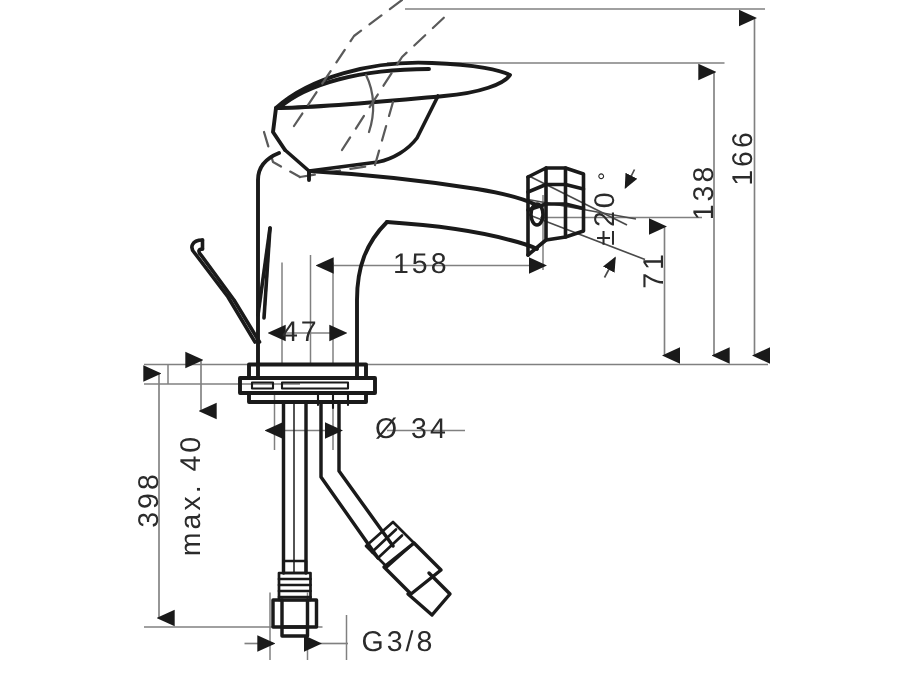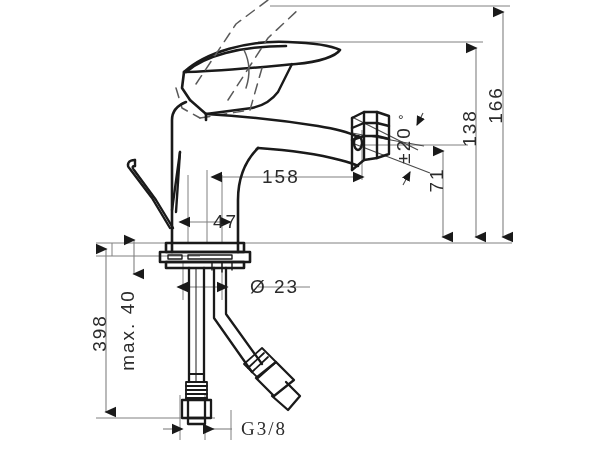--- a/index.html
+++ b/index.html
@@ -205,19 +205,19 @@
 
   <div class="dimtext vert" style="left:404px; top:145px; transform:rotate(-90deg) translate(-50%,-50%);">±20</div>
   <div class="dimtext" style="left:398px; top:112px; font-size:14px;">°</div>
 
   <div class="dimtext vert" style="left:100px; top:333px; transform:rotate(-90deg) translate(-50%,-50%);">398</div>
 
   <div class="dimtext vert" style="left:128px; top:330px; transform:rotate(-90deg) translate(-50%,-50%);">max. 40</div>
 
   <div class="dimtext" style="left:262px; top:166px;">158</div>
 
-  <div class="dimtext" style="left:188px; top:211px;margin-left:25px;">47</div>
-
-  <div class="dimtext" style="left:250px; top:276px;">Ø  23</div>
-
-  <div class="dimtext" style="left:241px; top:418px;font-family:Liberation Serif, serif;">G3/8</div>
+  <div class="dimtext" style="left:188px; top:211px;">47</div>
+
+  <div class="dimtext" style="left:250px; top:276px;">Ø  34</div>
+
+  <div class="dimtext" style="left:241px; top:418px;">G3/8</div>
 
 </div>
 
 </body></html>

